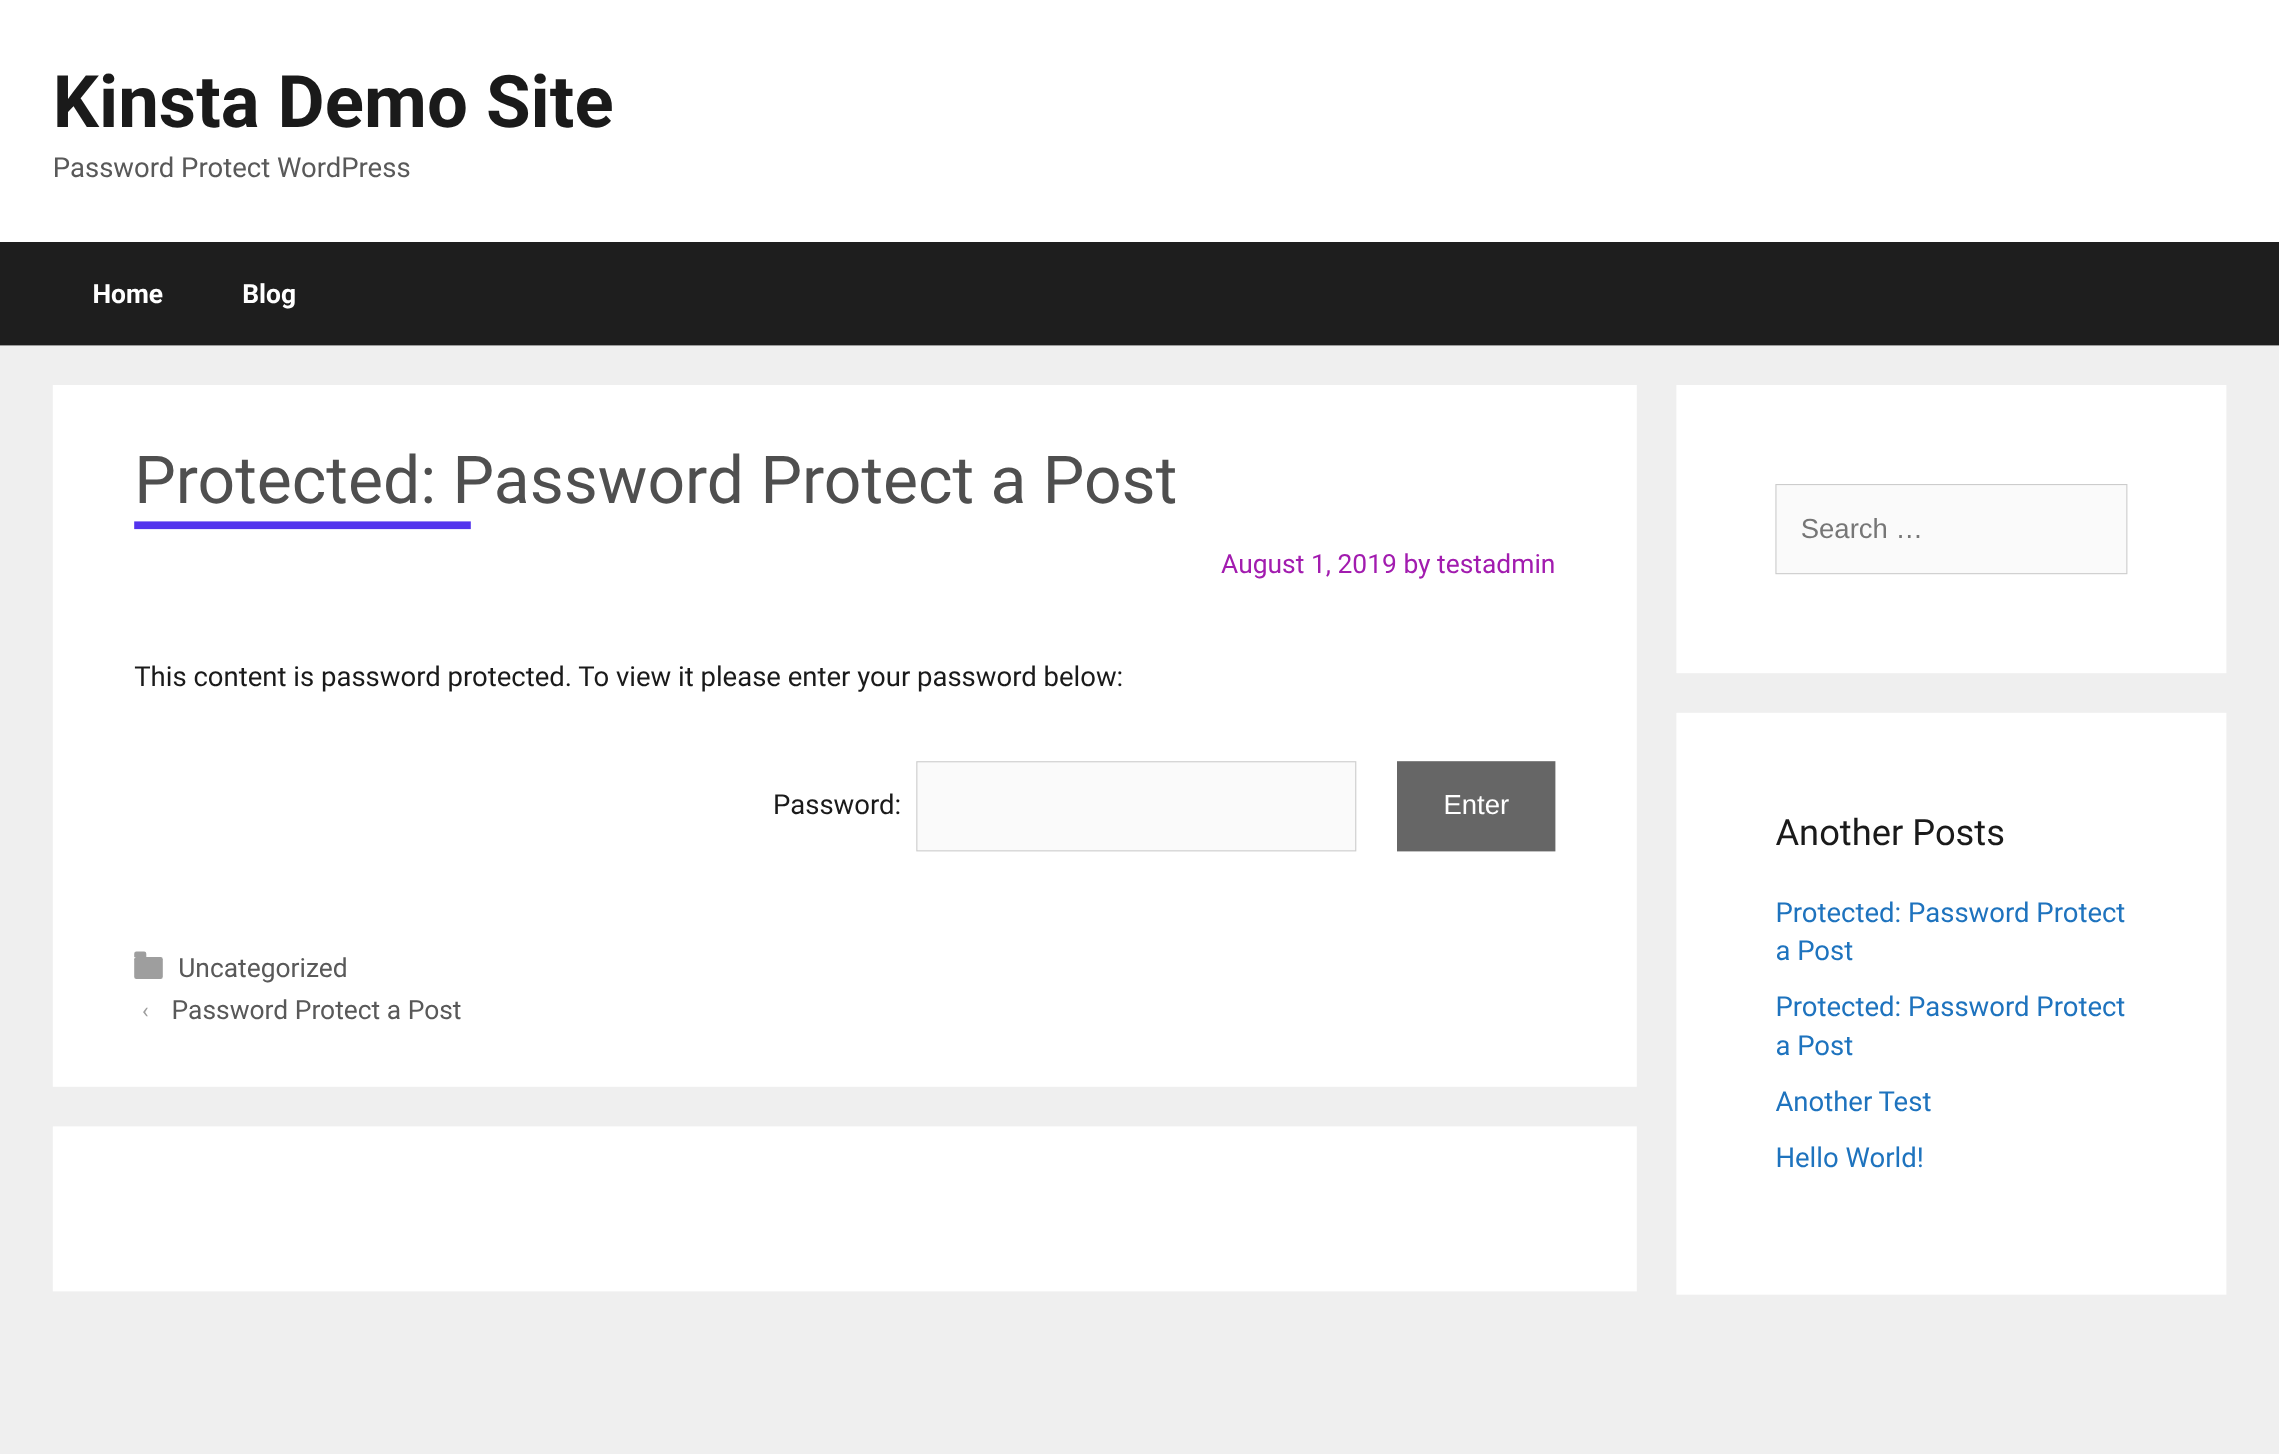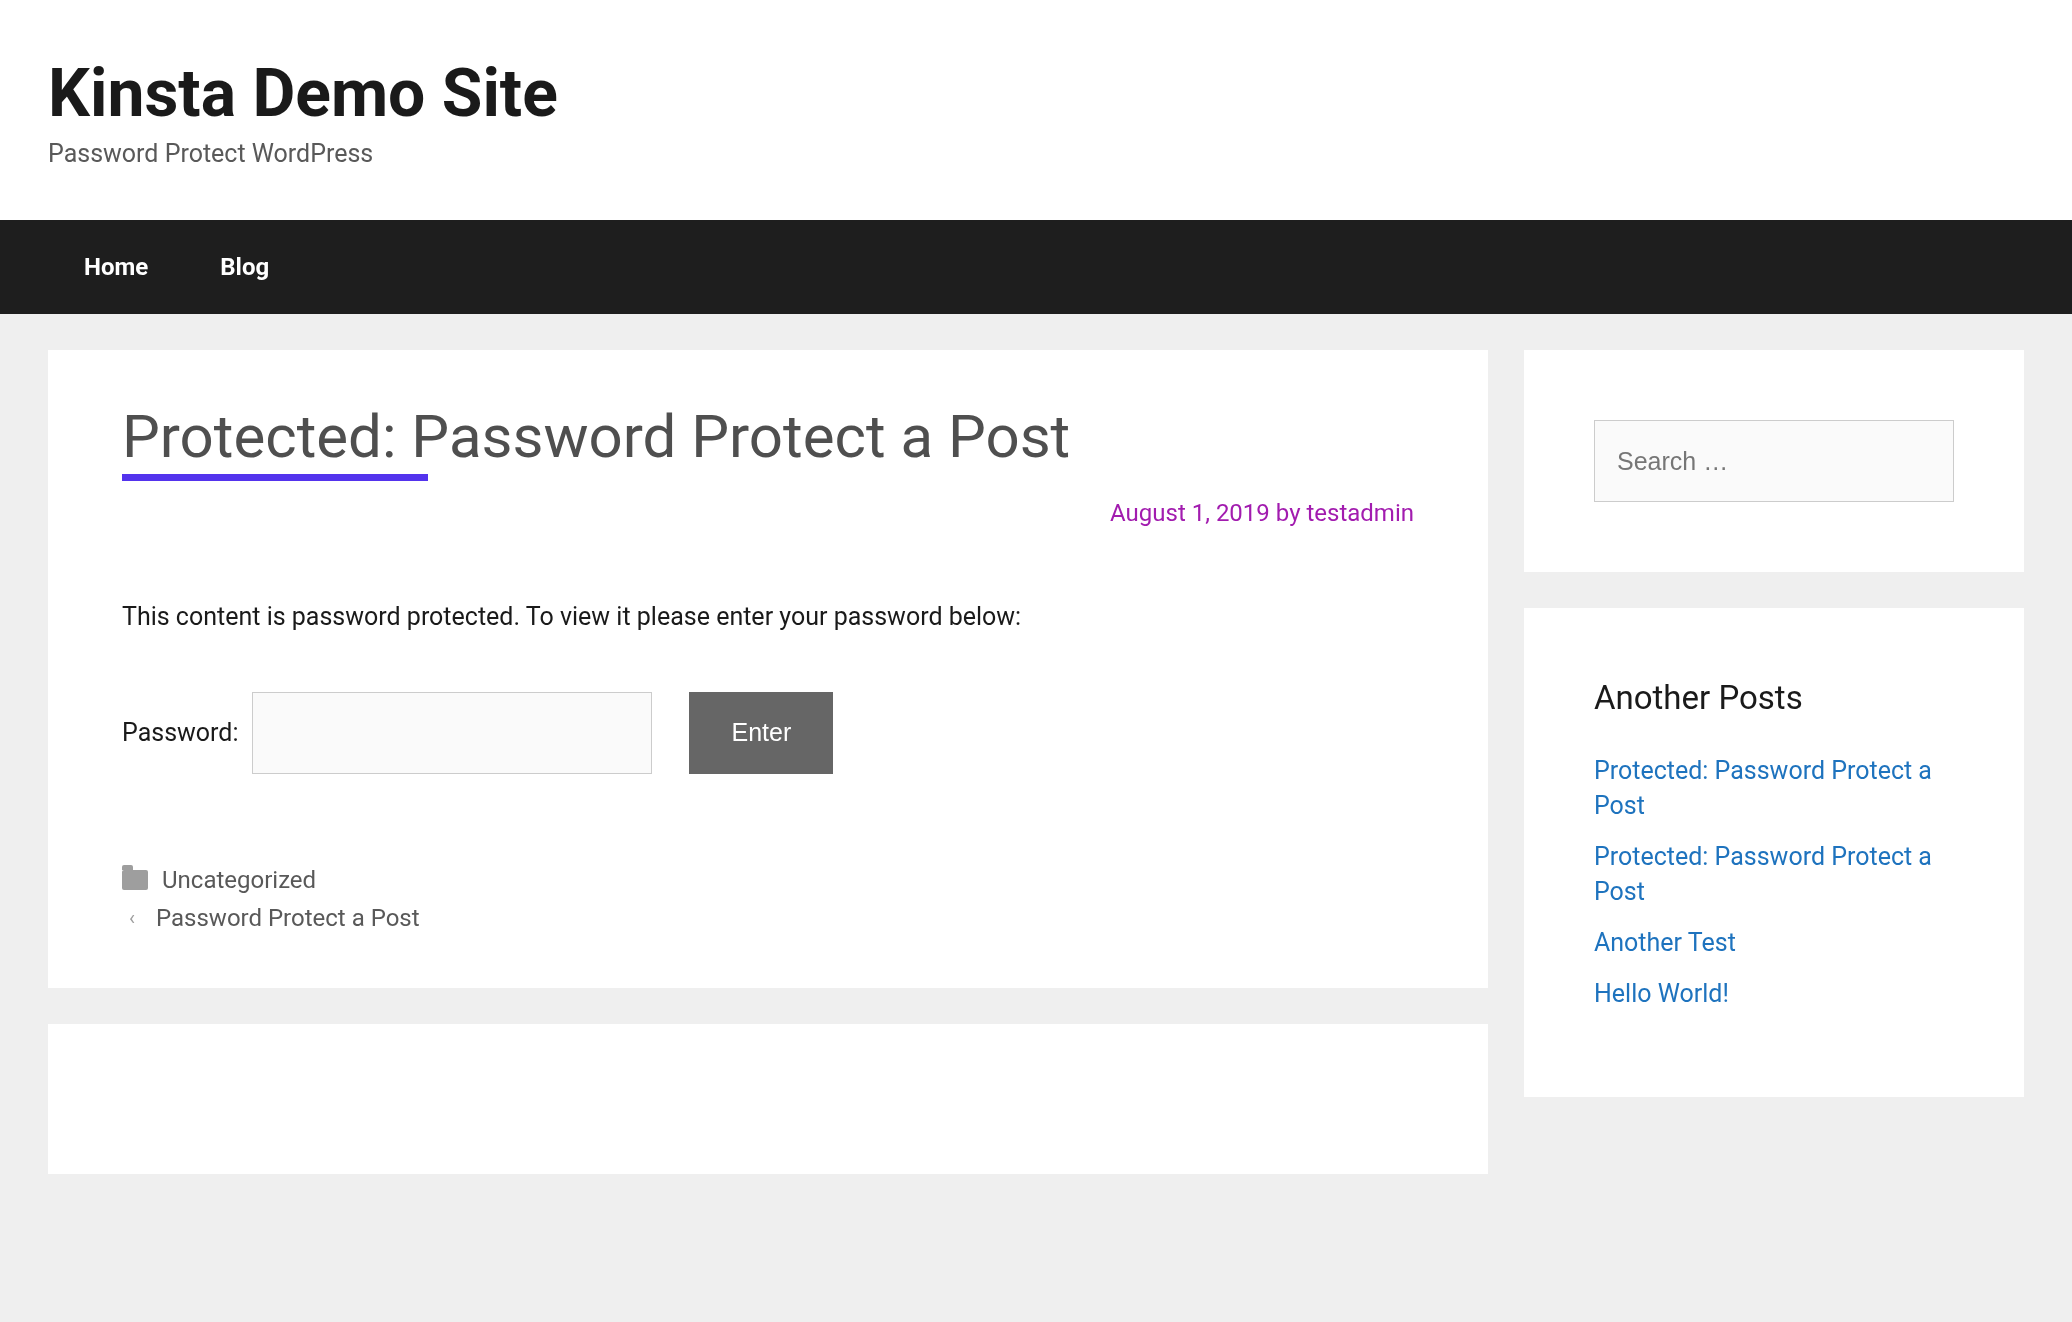--- a/index.html
+++ b/index.html
@@ -83,20 +83,21 @@
       margin-top: 72px;
       font-size: 25px;
       color: #1a1a1a;
       line-height: 1.45;
     }
     .password-row {
       margin-top: 56px;
       display: flex;
       align-items: center;
       gap: 14px;
+      justify-content: flex-end;
     }
     .password-label {
       font-size: 25px;
       color: #1a1a1a;
     }
     .password-input {
       width: 400px;
       height: 82px;
       border: 1px solid #cccccc;
       background: #fafafa;
@@ -147,21 +148,21 @@
       height: 150px;
     }
     .sidebar {
       width: 500px;
       display: flex;
       flex-direction: column;
       gap: 36px;
     }
     .widget {
       background: #ffffff;
-      padding: 70px;
+      padding: 90px;
     }
     .search-input {
       width: 100%;
       height: 82px;
       border: 1px solid #cccccc;
       background: #fafafa;
       font-size: 25px;
       padding: 0 22px;
       color: #767676;
     }

